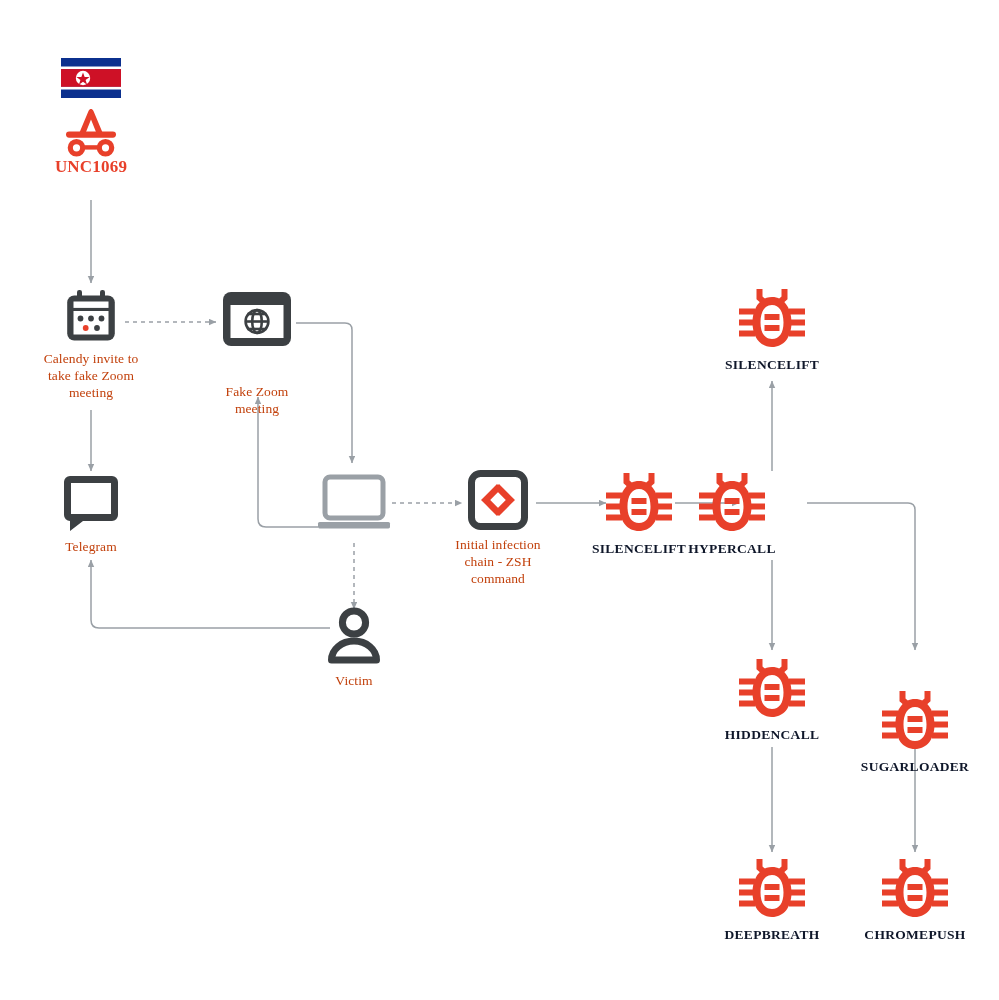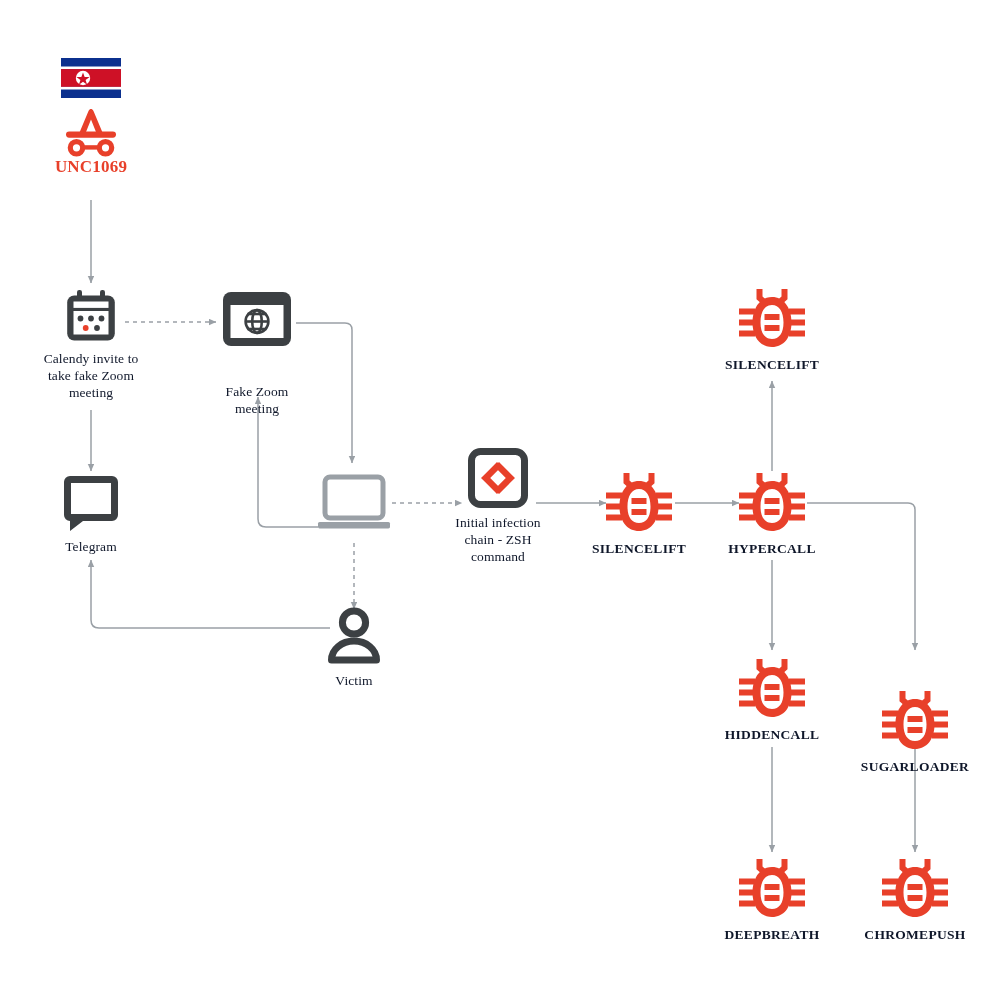--- a/index.html
+++ b/index.html
@@ -17,21 +17,21 @@
     position: absolute;
     display: flex;
     flex-direction: column;
     align-items: center;
     text-align: center;
     font-family: Liberation Serif, serif;
   }
   .node-label {
     font-size: 13.5px;
     line-height: 17px;
-    color: #0f172a;
+    color: #c2410c;
     margin-top: 6px;
     white-space: pre-line;
     letter-spacing: 0.1px;
   }
   .node-label.malware {
     color: #0f172a;
     font-weight: bold;
     font-size: 13.5px;
     letter-spacing: 0.3px;
     margin-top: 4px;
@@ -175,21 +175,21 @@
 <div class="node" style="left:314px; top:608px; width:80px;">
   <span class="icon-wrap">
     <svg width="58" height="58" viewBox="0 0 58 58">
       <circle cx="29" cy="14.5" r="11.6" fill="none" stroke="#3C4043" stroke-width="7"></circle>
       <path d="M6.5,52 A22.5,19 0 0,1 51.5,52 Z" fill="none" stroke="#3C4043" stroke-width="7" stroke-linejoin="round"></path>
     </svg>
   </span>
   <span class="node-label">Victim</span>
 </div>
 
-<div class="node" style="left:428px; top:448px; width:140px;">
+<div class="node" style="left:428px; top:470px; width:140px;">
   <span class="icon-wrap">
     <svg width="60" height="60" viewBox="0 0 60 60">
       <rect x="3.5" y="3.5" width="53" height="53" rx="9" fill="none" stroke="#3C4043" stroke-width="7"></rect>
       <path d="M25.6,18.5 L14.2,30 L25.6,41.5 L21.0,46.1 L9.6,34.6 L5,30 L9.6,25.4 L21.0,13.9 Z" fill="#E8402A" transform="translate(8,0)"></path>
       <path d="M34.4,18.5 L45.8,30 L34.4,41.5 L39.0,46.1 L50.4,34.6 L55,30 L50.4,25.4 L39.0,13.9 Z" fill="#E8402A" transform="translate(-8,0)"></path>
     </svg>
   </span>
   <span class="node-label">Initial infection
 chain - ZSH
 command</span>
@@ -209,21 +209,21 @@
         <rect x="1" y="44.5" width="16" height="6"></rect>
         <rect x="51" y="22.5" width="16" height="6"></rect>
         <rect x="51" y="33.5" width="16" height="6"></rect>
         <rect x="51" y="44.5" width="16" height="6"></rect>
       </g>
     </svg>
   </span>
   <span class="node-label malware">SILENCELIFT</span>
 </div>
 
-<div class="node" style="left:702px; top:470px; width:140px;">
+<div class="node" style="left:662px; top:470px; width:140px;">
   <span class="icon-wrap">
     <svg width="68" height="66" viewBox="0 0 68 66">
       <g fill="#E8402A">
         <path d="M18.5,3 L24.5,3 L24.5,10.5 L29.5,15 L25.5,19.5 L18.5,13.2 Z"></path>
         <path d="M49.5,3 L43.5,3 L43.5,10.5 L38.5,15 L42.5,19.5 L49.5,13.2 Z"></path>
         <path d="M34,11 C45.6,11 53.5,21.5 53.5,36.5 C53.5,51.5 45.6,61 34,61 C22.4,61 14.5,51.5 14.5,36.5 C14.5,21.5 22.4,11 34,11 Z M34,19 C26.8,19 22.5,25.8 22.5,36.5 C22.5,47.2 26.8,53 34,53 C41.2,53 45.5,47.2 45.5,36.5 C45.5,25.8 41.2,19 34,19 Z"></path>
         <rect x="26.5" y="28" width="15" height="6"></rect>
         <rect x="26.5" y="39" width="15" height="6"></rect>
         <rect x="1" y="22.5" width="16" height="6"></rect>
         <rect x="1" y="33.5" width="16" height="6"></rect>

